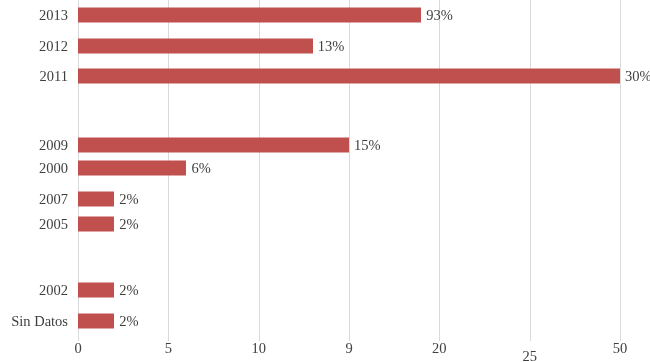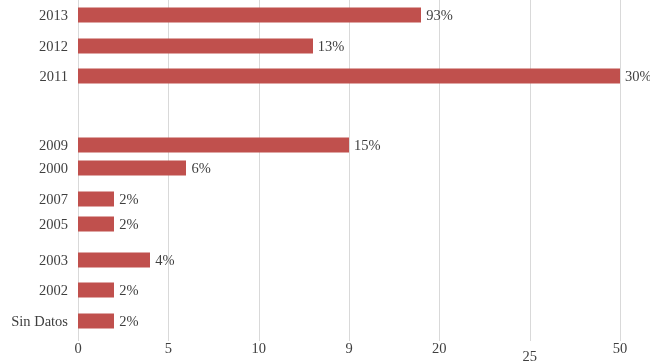--- a/index.html
+++ b/index.html
@@ -153,25 +153,20 @@
       <div class="row" style="top: 183.273px; height: 30.5455px;">
         <span class="cat-label">2007</span>
         <div class="bar" style="width: 36.1333px; background: rgb(192, 80, 77);"></div>
         <span class="bar-label" style="left: 119.133px;">2%</span>
       </div>
       <div class="row" style="top: 209px; height: 30.5455px;">
         <span class="cat-label">2005</span>
         <div class="bar" style="width: 36.1333px; background: rgb(192, 80, 77);"></div>
         <span class="bar-label" style="left: 119.133px;">2%</span>
       </div>
-      <div class="row" style="top: 244.364px; height: 30.5455px;">
-        <span class="cat-label">2003</span>
-        <div class="bar" style="width: 72.2667px; background: rgb(192, 80, 77);"></div>
-        <span class="bar-label" style="left: 155.267px;">4%</span>
-      </div>
       <div class="row" style="top: 274.909px; height: 30.5455px;">
         <span class="cat-label">2002</span>
         <div class="bar" style="width: 36.1333px; background: rgb(192, 80, 77);"></div>
         <span class="bar-label" style="left: 119.133px;">2%</span>
       </div>
       <div class="row" style="top: 305.455px; height: 30.5455px;">
         <span class="cat-label">Sin Datos</span>
         <div class="bar" style="width: 36.1333px; background: rgb(192, 80, 77);"></div>
         <span class="bar-label" style="left: 119.133px;">2%</span>
       </div>

